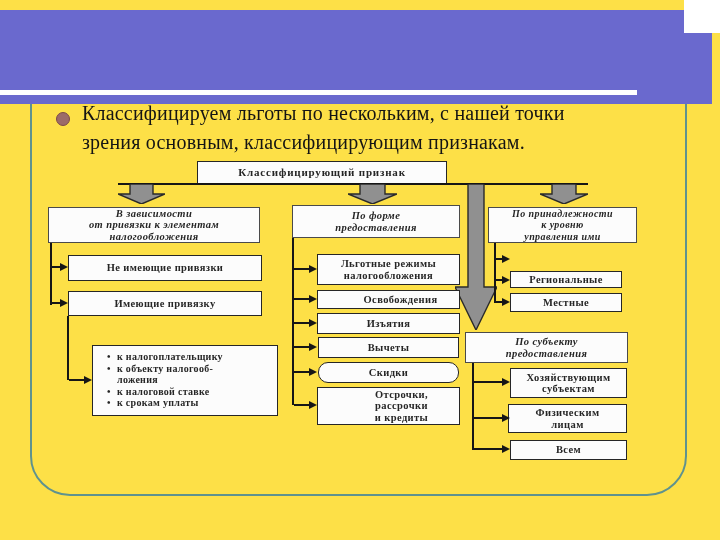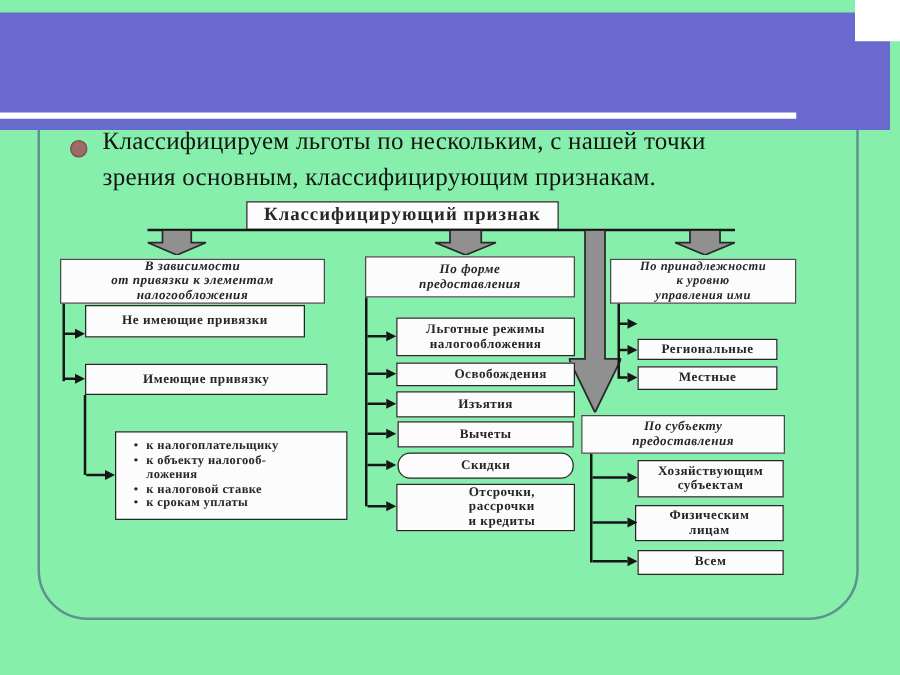--- a/index.html
+++ b/index.html
@@ -1,17 +1,17 @@
 <!DOCTYPE html>
 <html><head>
 <meta charset="utf-8">
 <style>
   html,body{margin:0;padding:0;}
   body{width:720px;height:540px;font-family:"Liberation Serif",serif;background:#ffffff;}
-  #slide{position:relative;width:720px;height:540px;background:#86efac;overflow:hidden;}
+  #slide{position:relative;width:720px;height:540px;background:#fde047;overflow:hidden;}
 
   
   .frame{position:absolute;left:30px;top:55px;width:653px;height:437px;
          border:2.5px solid #5f928e;border-radius:40px;z-index:1;background:transparent;}
 
   
   .band{position:absolute;left:0;top:10px;width:712px;height:94px;background:#6a69ce;z-index:2;}
   .band-line{position:absolute;left:0;top:80px;width:637px;height:5px;background:#ffffff;}
   .band-notch{position:absolute;left:684px;top:0;width:36px;height:33px;background:#ffffff;z-index:3;}
 
@@ -21,21 +21,21 @@
   .lead-text{position:absolute;left:82px;top:99px;width:585px;z-index:4;
              font-size:20px;line-height:29px;color:#141414;white-space:pre-line;letter-spacing:0.2px;}
 
   
   .dg{position:absolute;left:0;top:0;width:720px;height:540px;z-index:5;}
   .box{position:absolute;background:#fcfcfc;border:1.5px solid #262626;box-sizing:border-box;
        display:flex;align-items:center;justify-content:center;text-align:center;
        font-weight:bold;font-size:10.5px;line-height:11.5px;color:#262626;
        letter-spacing:0.4px;white-space:pre-line;}
   .box.hdr{font-style:italic;border-color:#4a4a4a;border-width:1.3px;}
-  .box.root{font-size:15px;letter-spacing:0.8px;}
+  .box.root{font-size:11px;letter-spacing:0.8px;}
   .ln{position:absolute;background:#161616;}
   .ah{position:absolute;width:0;height:0;border-left:8px solid #161616;
       border-top:4px solid transparent;border-bottom:4px solid transparent;}
   .barrow{position:absolute;}
   .blist{position:absolute;background:#fcfcfc;border:1.5px solid #262626;box-sizing:border-box;
          font-weight:bold;font-size:10px;line-height:11.5px;color:#262626;letter-spacing:0.3px;
          padding:5px 4px 2px 14px;margin:0;list-style:none;text-align:left;}
   .blist li{position:relative;padding-left:10px;white-space:pre-line;}
   .blist li::before{content:"\2022";position:absolute;left:0;top:0;}
 </style>
@@ -70,21 +70,21 @@
     <svg class="barrow" style="left:540px;top:184px;" width="48" height="20" viewBox="0 0 48 20">
       <polygon points="12,0 36,0 36,10 48,10 24,20 0,10 12,10" fill="#909090" stroke="#2a2a2a" stroke-width="1.4"></polygon>
     </svg>
     <svg class="barrow" style="left:455px;top:184px;" width="42" height="146" viewBox="0 0 42 146">
       <polygon points="13,0 29,0 29,103 42,103 21,146 0,103 13,103" fill="#909090" stroke="#2a2a2a" stroke-width="1.4"></polygon>
     </svg>
 
     <div class="box hdr" style="left:48px;top:207px;width:212px;height:36px;font-style:italic;">В зависимости
 от привязки к элементам
 налогообложения</div>
-    <div class="box" style="left:68px;top:244px;width:176px;height:26px;">Не имеющие привязки</div>
+    <div class="box" style="left:68px;top:255px;width:194px;height:26px;">Не имеющие привязки</div>
     <div class="box" style="left:68px;top:291px;width:194px;height:25px;">Имеющие привязку</div>
     <ul class="blist" style="left:92px;top:345px;width:186px;height:71px;">
       <li>к налогоплательщику</li>
       <li>к объекту налогооб-
 ложения</li>
       <li>к налоговой ставке</li>
       <li>к срокам уплаты</li>
     </ul>
     <div class="ln" style="left:50px;top:243px;width:2px;height:62px;"></div>
     <div class="ln" style="left:52px;top:266px;width:8px;height:2px;"></div>

